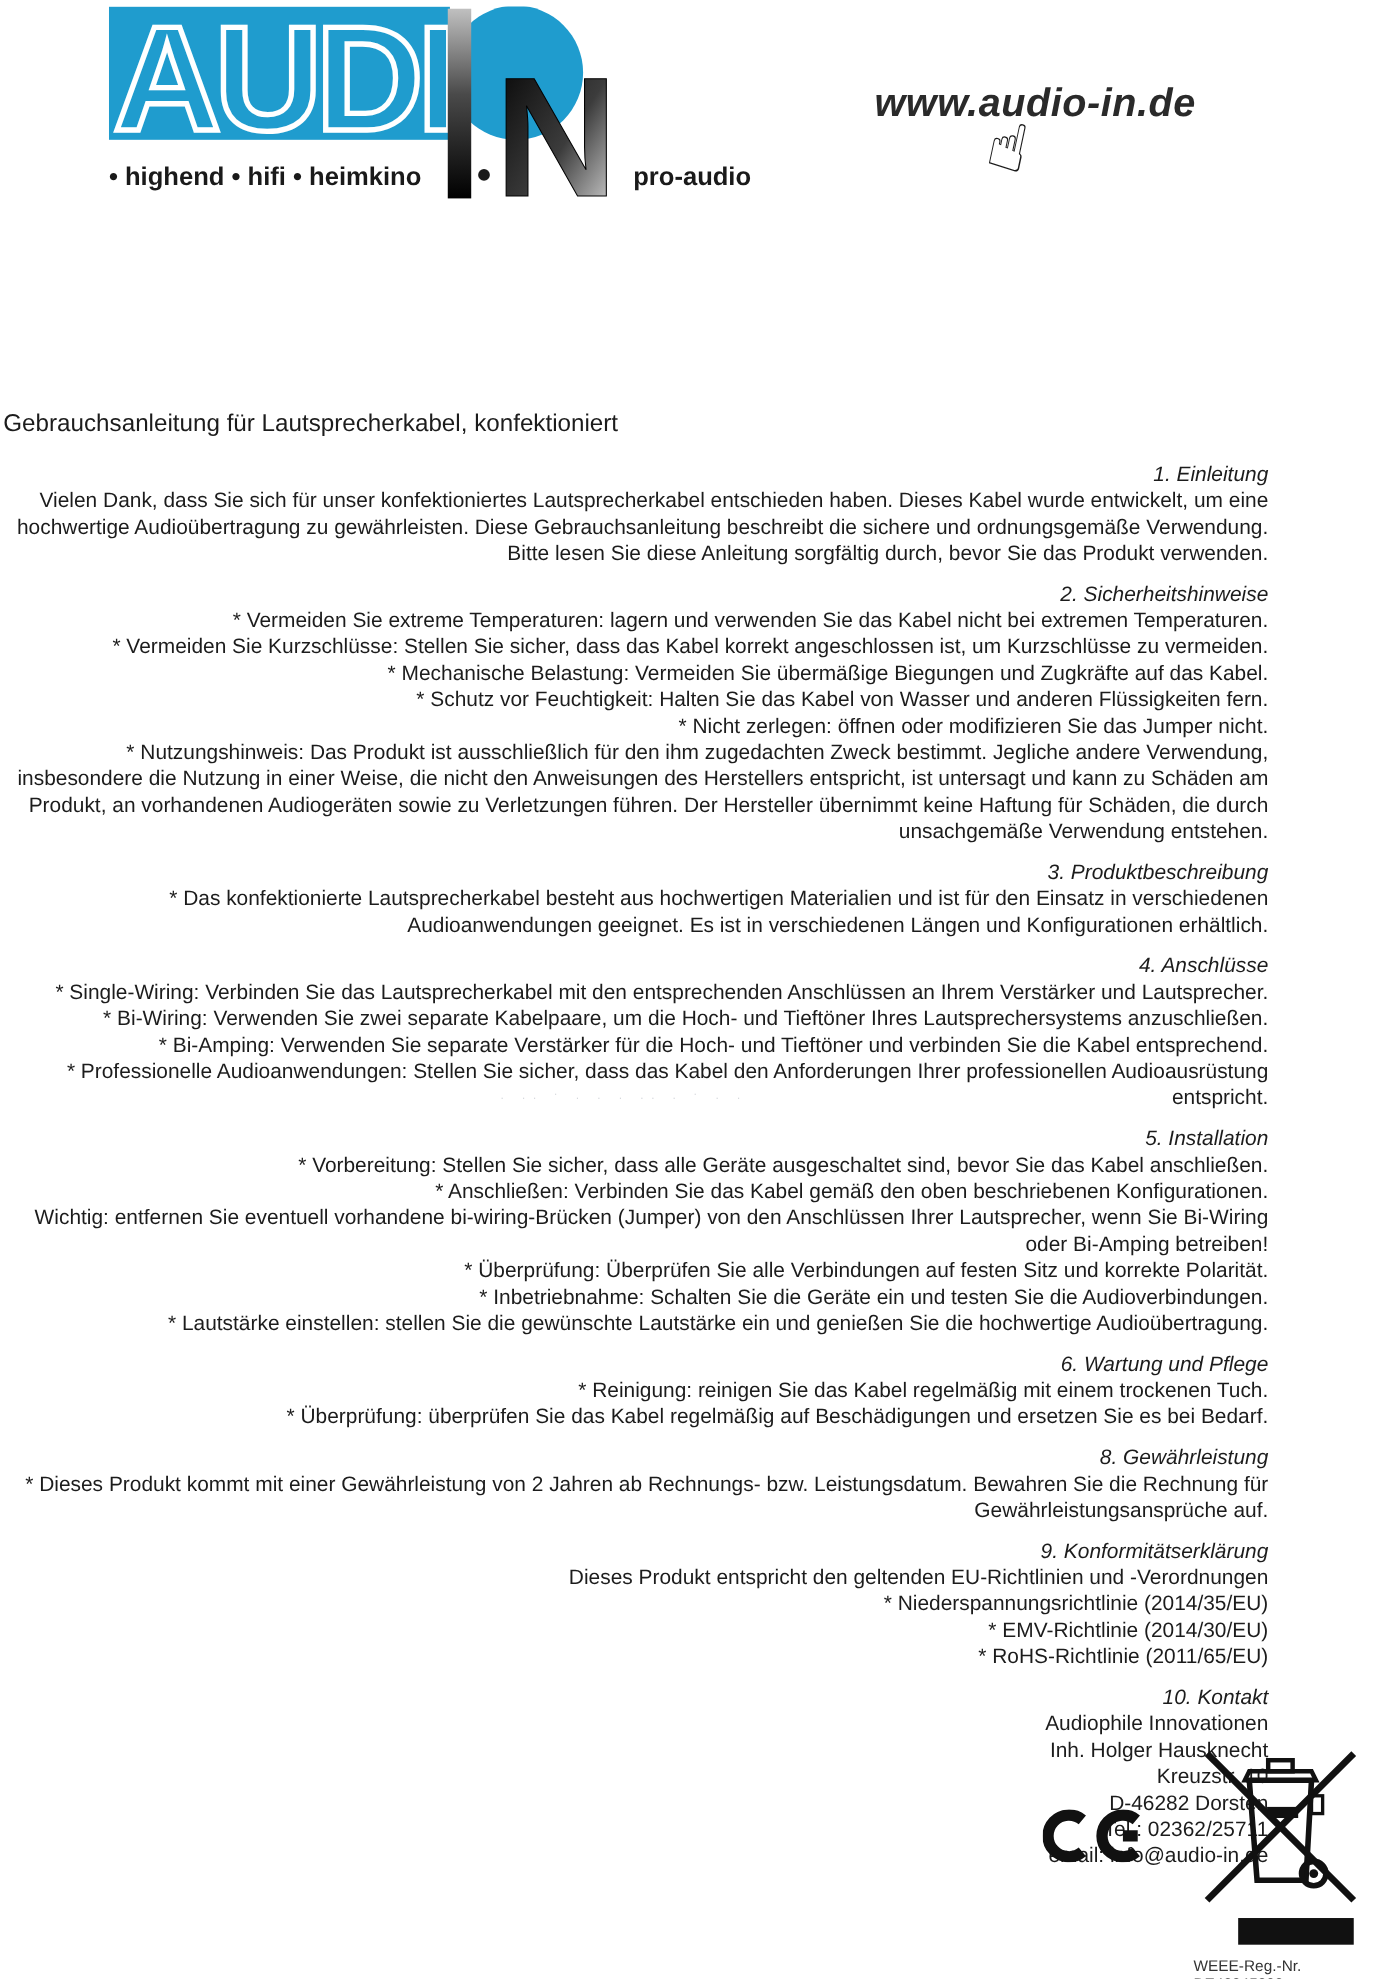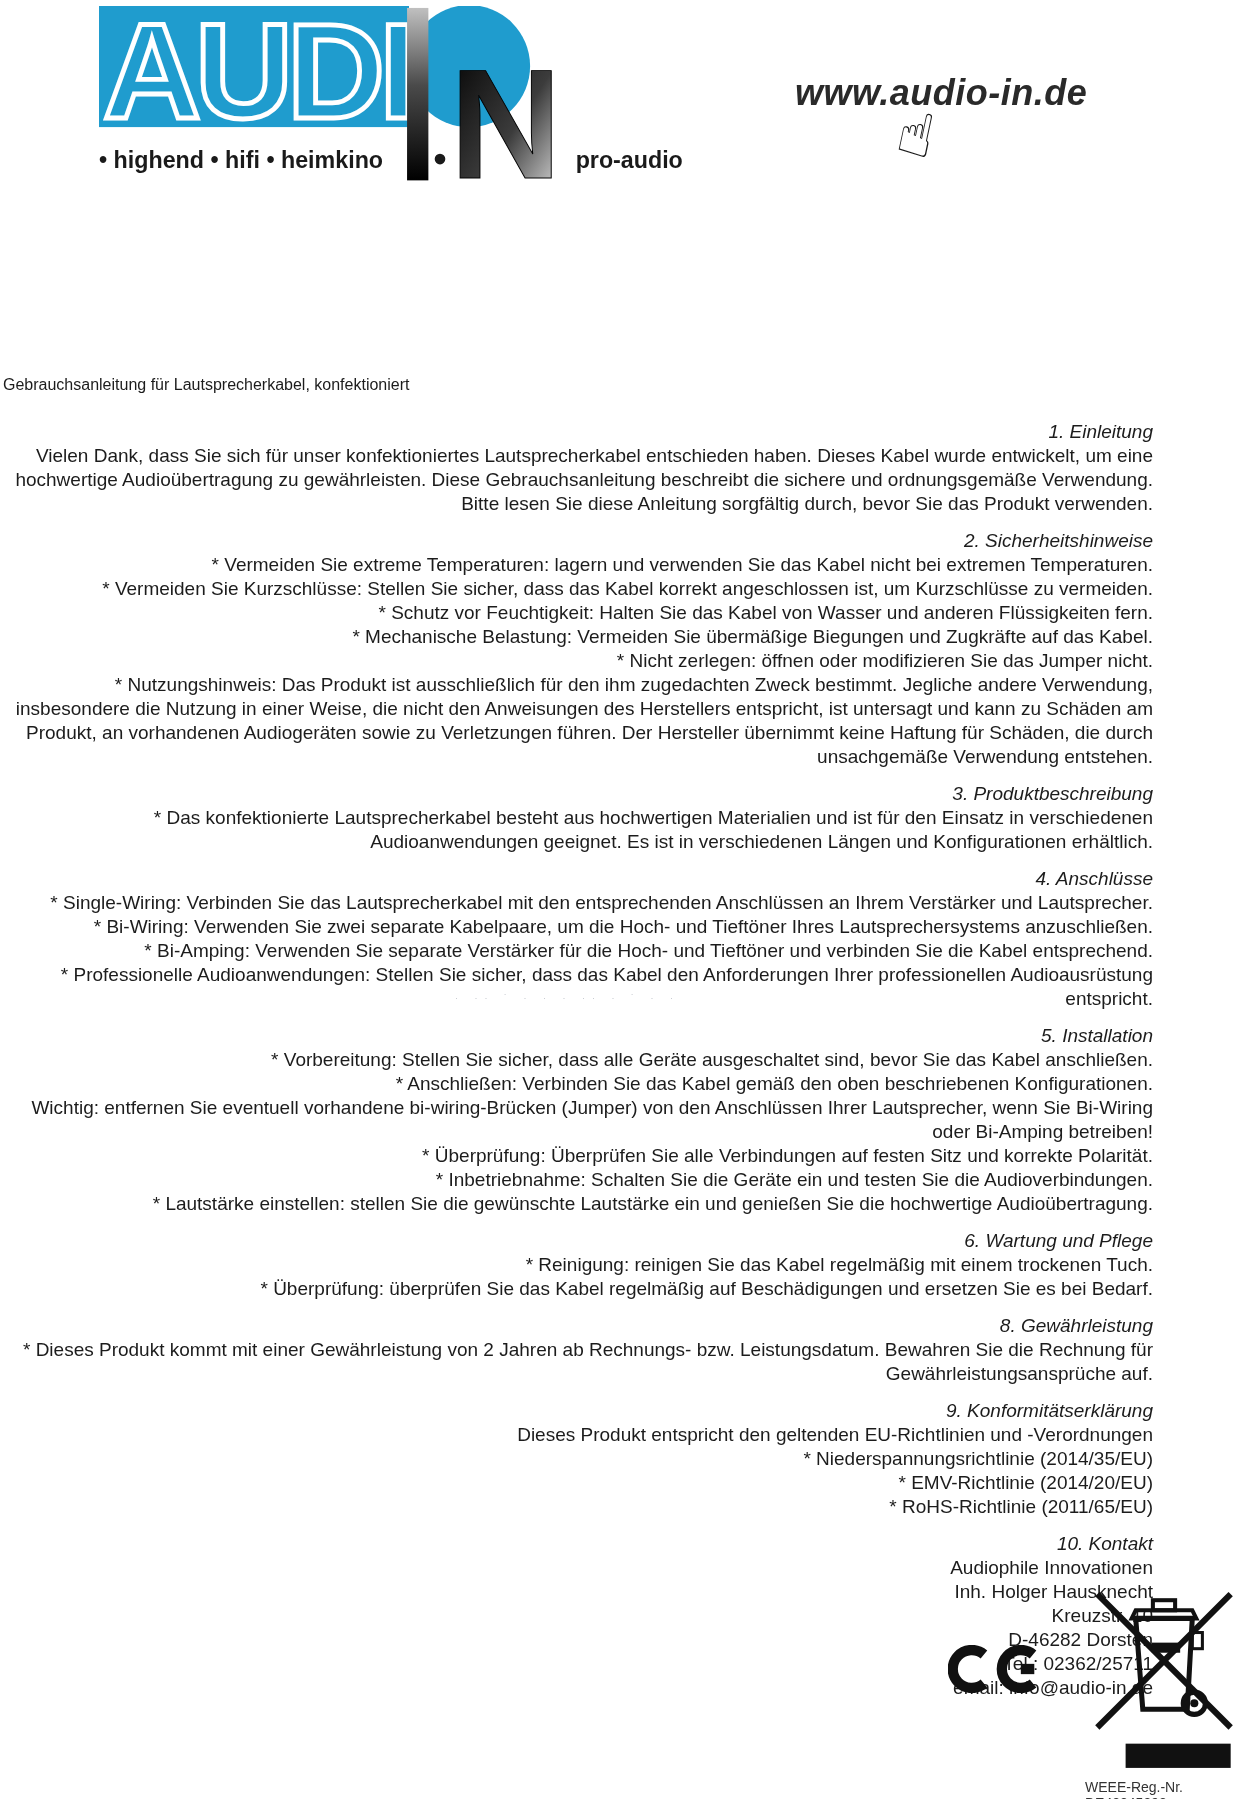--- a/index.html
+++ b/index.html
@@ -12,21 +12,21 @@
   .website{
     position:absolute;left:795px;top:72px;
     font-size:36px;font-weight:bold;font-style:italic;color:#2a2a2a;letter-spacing:.5px;
   }
   .hand{
     position:absolute;left:898px;top:104px;font-size:60px;color:#1a1a1a;
     transform:rotate(12deg);font-family:"DejaVu Sans", sans-serif;line-height:1;
   }
   
   .doc{position:absolute;left:3px;top:372px;width:1150px;font-size:19px;line-height:24px;}
-  .doc-title{font-size:16px;line-height:26px;margin:0 0 22px 0;}
+  .doc-title{font-size:22px;line-height:26px;margin:0 0 22px 0;}
   .section{margin-top:13px;text-align:right;}
   .section:first-of-type{margin-top:0;}
   .sec-heading{font-style:italic;}
   .sec-line{white-space:pre-wrap;}
   .artifact{
     position:absolute;left:455px;top:993px;width:400px;font-size:9px;color:#c2c5cc;
     letter-spacing:7px;white-space:nowrap;
   }
   
   .ce-mark{position:absolute;left:948px;top:1645px;}
@@ -74,22 +74,22 @@
   <div class="doc-title">Gebrauchsanleitung für Lautsprecherkabel, konfektioniert</div>
   <div>
       <div class="section">
         <div class="sec-heading">1. Einleitung</div>
         <div class="sec-line">Vielen Dank, dass Sie sich für unser konfektioniertes Lautsprecherkabel entschieden haben. Dieses Kabel wurde entwickelt, um eine hochwertige Audioübertragung zu gewährleisten. Diese Gebrauchsanleitung beschreibt die sichere und ordnungsgemäße Verwendung. Bitte lesen Sie diese Anleitung sorgfältig durch, bevor Sie das Produkt verwenden.</div>
       </div>
       <div class="section">
         <div class="sec-heading">2. Sicherheitshinweise</div>
         <div class="sec-line">* Vermeiden Sie extreme Temperaturen: lagern und verwenden Sie das Kabel nicht bei extremen Temperaturen.</div>
         <div class="sec-line">* Vermeiden Sie Kurzschlüsse: Stellen Sie sicher, dass das Kabel korrekt angeschlossen ist, um Kurzschlüsse zu vermeiden.</div>
+        <div class="sec-line">* Mechanische Belastung: Vermeiden Sie übermäßige Biegungen und Zugkräfte auf das Kabel.</div>
         <div class="sec-line">* Schutz vor Feuchtigkeit: Halten Sie das Kabel von Wasser und anderen Flüssigkeiten fern.</div>
-        <div class="sec-line">* Mechanische Belastung: Vermeiden Sie übermäßige Biegungen und Zugkräfte auf das Kabel.</div>
         <div class="sec-line">* Nicht zerlegen: öffnen oder modifizieren Sie das Jumper nicht.</div>
         <div class="sec-line">* Nutzungshinweis: Das Produkt ist ausschließlich für den ihm zugedachten Zweck bestimmt. Jegliche andere Verwendung, insbesondere die Nutzung in einer Weise, die nicht den Anweisungen des Herstellers entspricht, ist untersagt und kann zu Schäden am Produkt, an vorhandenen Audiogeräten sowie zu Verletzungen führen. Der Hersteller übernimmt keine Haftung für Schäden, die durch unsachgemäße Verwendung entstehen.</div>
       </div>
       <div class="section">
         <div class="sec-heading">3. Produktbeschreibung</div>
         <div class="sec-line">* Das konfektionierte Lautsprecherkabel besteht aus hochwertigen Materialien und ist für den Einsatz in verschiedenen Audioanwendungen geeignet. Es ist in verschiedenen Längen und Konfigurationen erhältlich.</div>
       </div>
       <div class="section">
         <div class="sec-heading">4. Anschlüsse</div>
         <div class="sec-line">* Single-Wiring: Verbinden Sie das Lautsprecherkabel mit den entsprechenden Anschlüssen an Ihrem Verstärker und Lautsprecher.</div>
@@ -112,21 +112,21 @@
         <div class="sec-line">* Überprüfung: überprüfen Sie das Kabel regelmäßig auf Beschädigungen und ersetzen Sie es bei Bedarf.</div>
       </div>
       <div class="section">
         <div class="sec-heading">8. Gewährleistung</div>
         <div class="sec-line">* Dieses Produkt kommt mit einer Gewährleistung von 2 Jahren ab Rechnungs- bzw. Leistungsdatum. Bewahren Sie die Rechnung für Gewährleistungsansprüche auf.</div>
       </div>
       <div class="section">
         <div class="sec-heading">9. Konformitätserklärung</div>
         <div class="sec-line">Dieses Produkt entspricht den geltenden EU-Richtlinien und -Verordnungen</div>
         <div class="sec-line">* Niederspannungsrichtlinie (2014/35/EU)</div>
-        <div class="sec-line">* EMV-Richtlinie (2014/20/EU)</div>
+        <div class="sec-line">* EMV-Richtlinie (2014/30/EU)</div>
         <div class="sec-line">* RoHS-Richtlinie (2011/65/EU)</div>
       </div>
       <div class="section">
         <div class="sec-heading">10. Kontakt</div>
         <div class="sec-line">Audiophile Innovationen</div>
         <div class="sec-line">Inh. Holger Hausknecht</div>
         <div class="sec-line">Kreuzstr. 10</div>
         <div class="sec-line">D-46282 Dorsten</div>
         <div class="sec-line">Tel.: 02362/25711</div>
         <div class="sec-line">email: info@audio-in.de</div>

